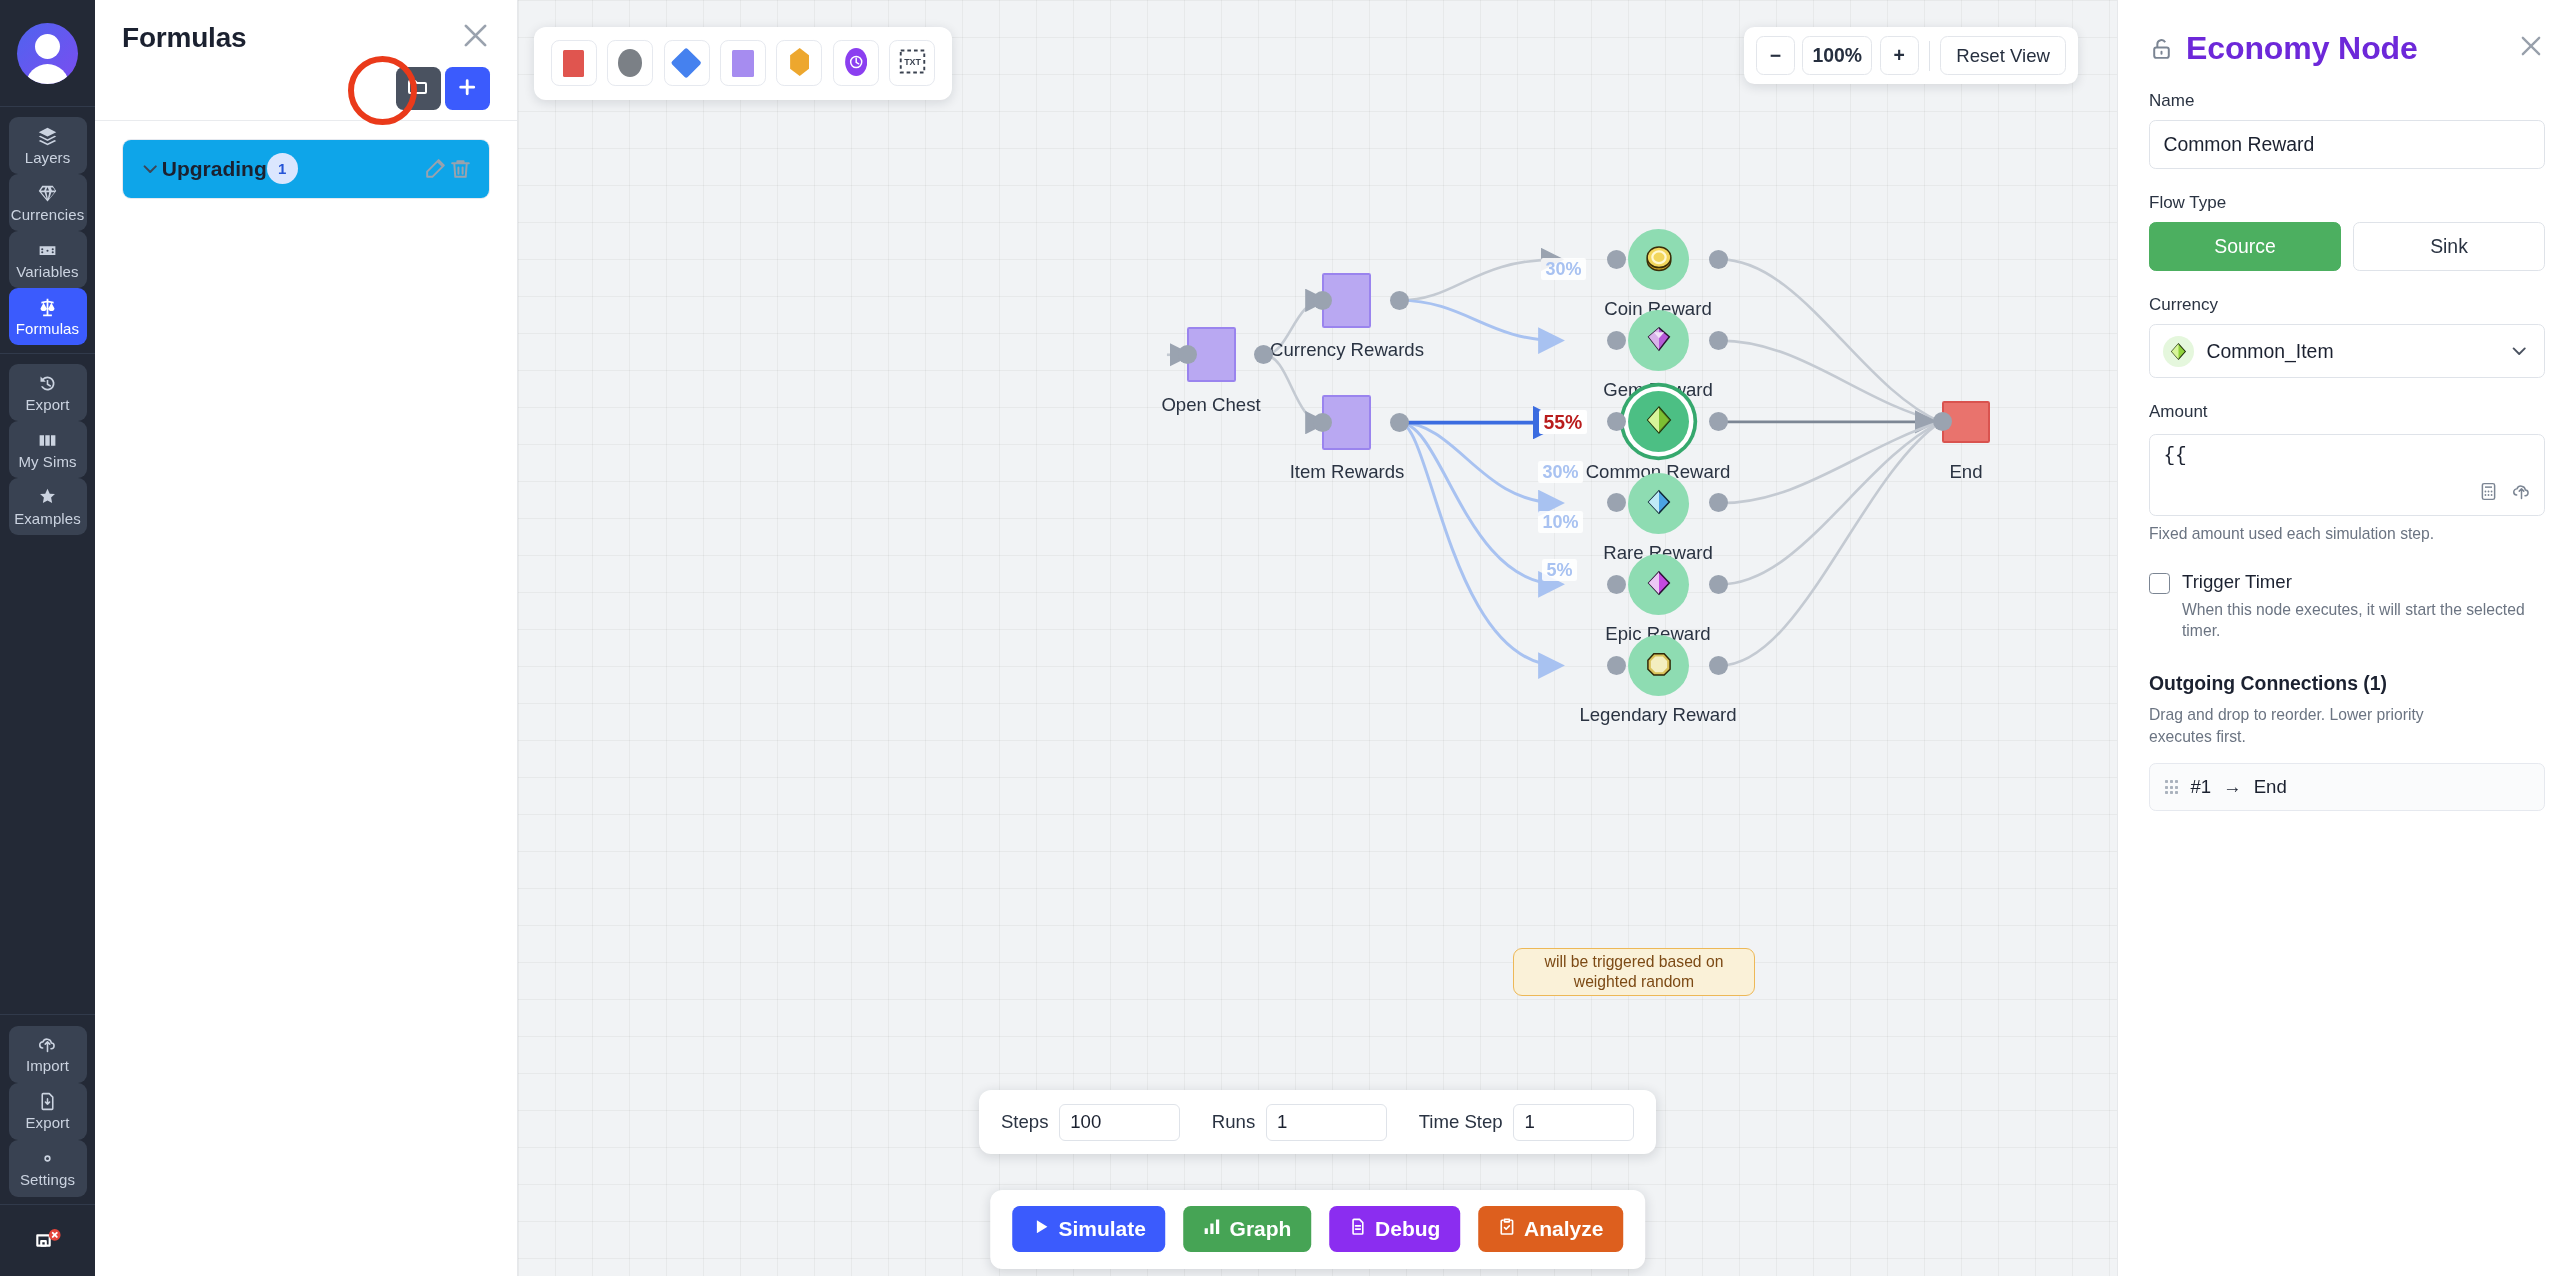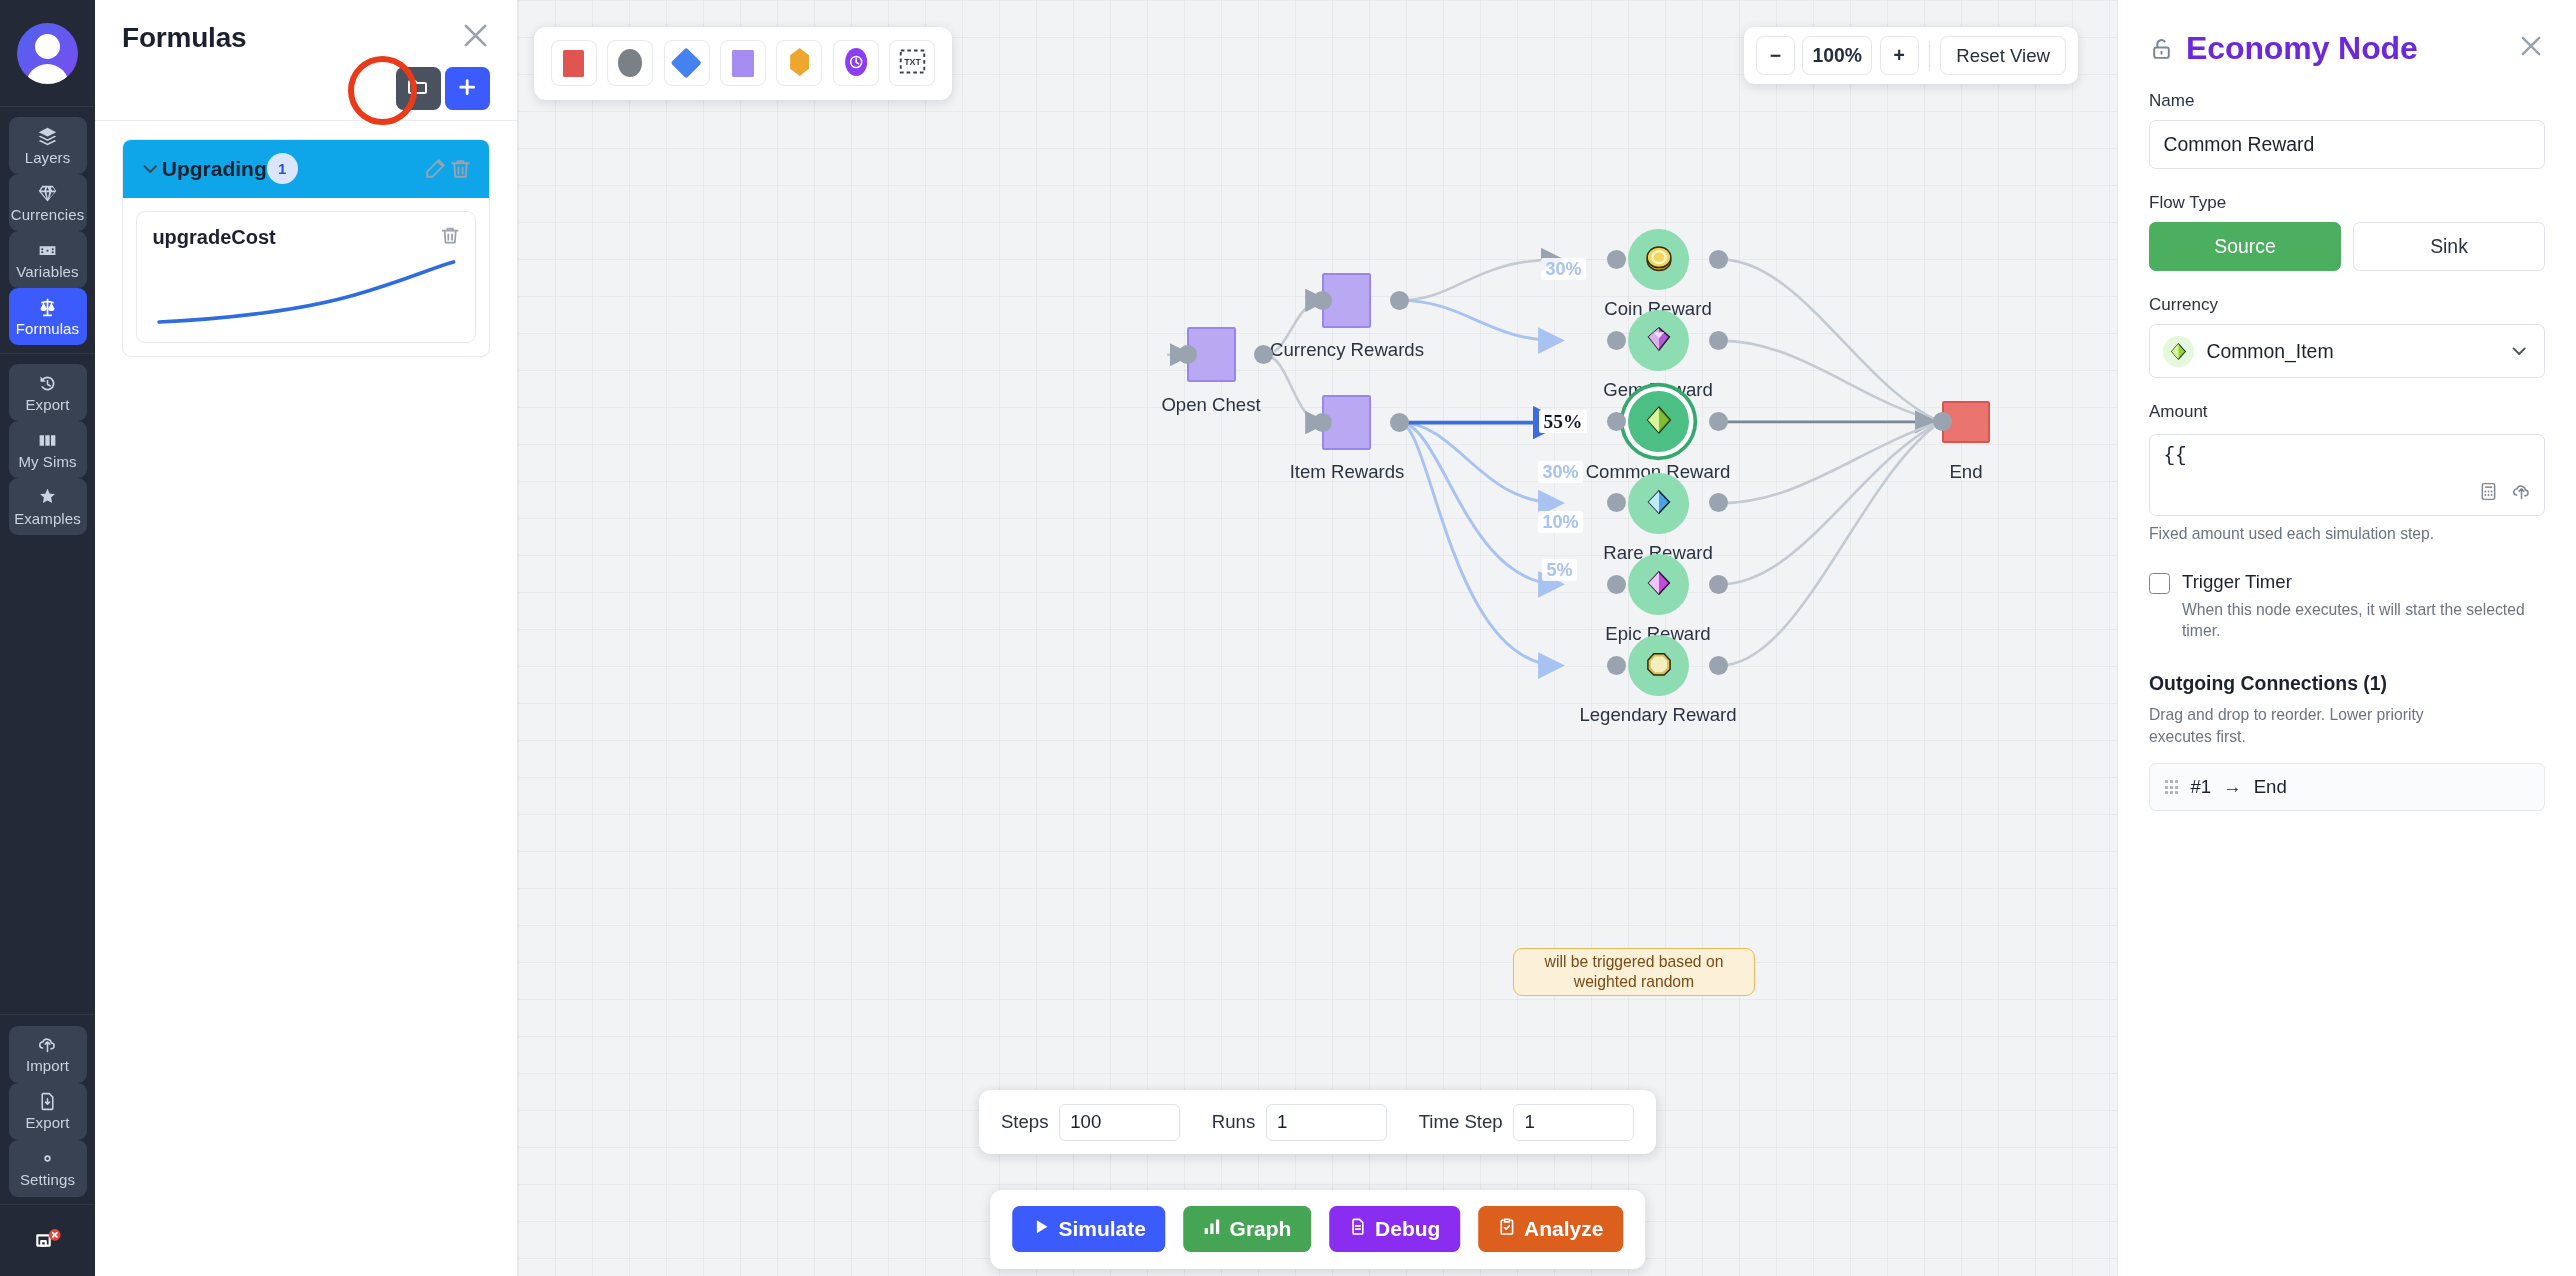--- a/index.html
+++ b/index.html
@@ -418,33 +418,20 @@
                 <path d="M14 5l5 5"></path>
               </svg>
           </span>
           <span class="ghost-icon">
             <svg viewBox="0 0 24 24" fill="none" stroke="currentColor" stroke-width="1.9" stroke-linecap="round" stroke-linejoin="round">
                 <path d="M4 7h16M9 7V5h6v2M6 7l1 13h10l1-13M10 11v6M14 11v6"></path>
               </svg>
           </span>
         </div>
 
-        <div class="formula-item">
-          <div class="formula-name">upgradeCost</div>
-          <span class="formula-trash">
-            <svg viewBox="0 0 24 24" fill="none" stroke="currentColor" stroke-width="1.9" stroke-linecap="round" stroke-linejoin="round">
-                <path d="M4 7h16M9 7V5h6v2M6 7l1 13h10l1-13M10 11v6M14 11v6"></path>
-              </svg>
-          </span>
-          <div class="formula-spark">
-            <svg viewBox="0 0 440 100" preserveAspectRatio="none" style="width:100%;height:100%;">
-              <path d="M10 88 C 110 84, 215 72, 290 52 S 400 16, 432 8" fill="none" stroke="#2f6ce0" stroke-width="5" stroke-linecap="round"></path>
-            </svg>
-          </div>
-        </div>
       </div>
     </div>
   </section>
 
   <main class="canvas">
 
     <div class="node-toolbar">
       <div class="nt-btn">
         <span style="display:block;width:21px;height:27px;background:#e0554f;border-radius:1.5px;"></span>
       </div>
@@ -520,21 +507,21 @@
       <g stroke="#a8c2f1" stroke-width="4" fill="none">
         <path d="M1182 403 C 1270 403, 1300 457, 1396 457" marker-end="url(#ah-lblue)"></path>
         <path d="M1182 567 C 1260 567, 1290 675, 1396 675" marker-end="url(#ah-lblue)"></path>
         <path d="M1182 567 C 1240 567, 1270 784, 1396 784" marker-end="url(#ah-lblue)"></path>
         <path d="M1182 567 C 1225 567, 1250 893, 1396 893" marker-end="url(#ah-lblue)"></path>
       </g>
       <path d="M1182 567 L 1396 567" stroke="#3b6ce0" stroke-width="5" fill="none" marker-end="url(#ah-blue)"></path>
     </svg>
 
     <div class="edge-pct" style="left:1023px;top:258px;color:#a8c2f1;">30%</div>
-    <div class="edge-pct" style="left:1021px;top:410px;color:#0f172a;background:#fff;font-size:19.4px;font-family:Liberation Serif, serif;">55%</div>
+    <div class="edge-pct" style="left:1021px;top:410px;color:#b91c1c;background:#fff;font-size:19.4px;">55%</div>
     <div class="edge-pct" style="left:1020px;top:461px;color:#a8c2f1;">30%</div>
     <div class="edge-pct" style="left:1020px;top:511px;color:#a8c2f1;">10%</div>
     <div class="edge-pct" style="left:1024px;top:559px;color:#a8c2f1;">5%</div>
 
     <div class="gnode" style="left:669px;top:327px;">
       <div class="shape-rect"></div>
     </div>
     <div class="port" style="left:660px;top:345px;"></div>
     <div class="port" style="left:736px;top:345px;"></div>
     <div class="node-label" style="left:693px;top:394px;">Open Chest</div>

